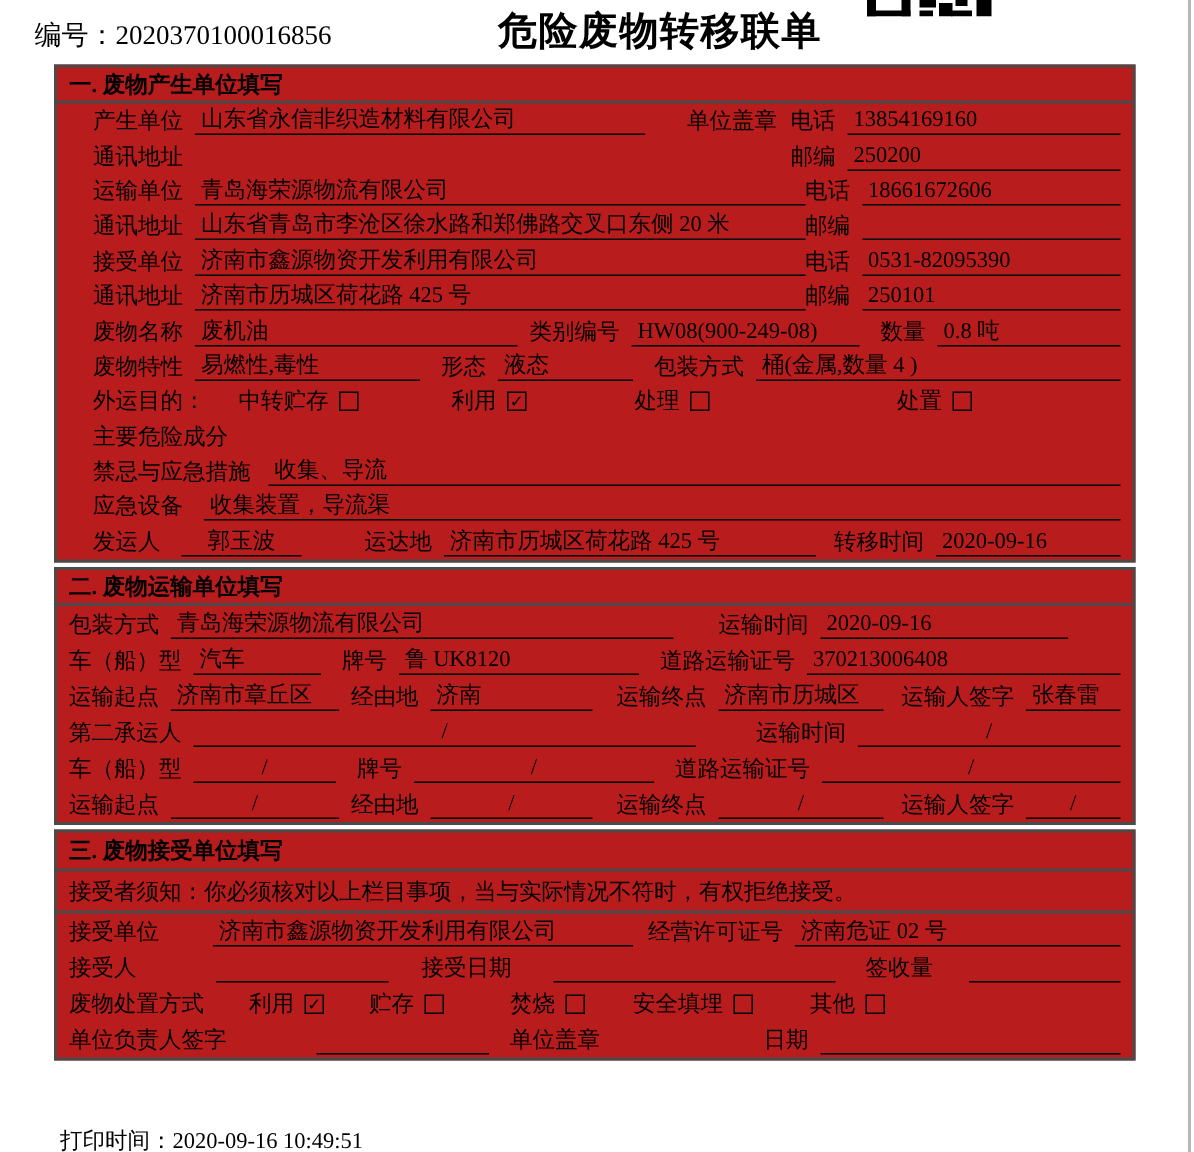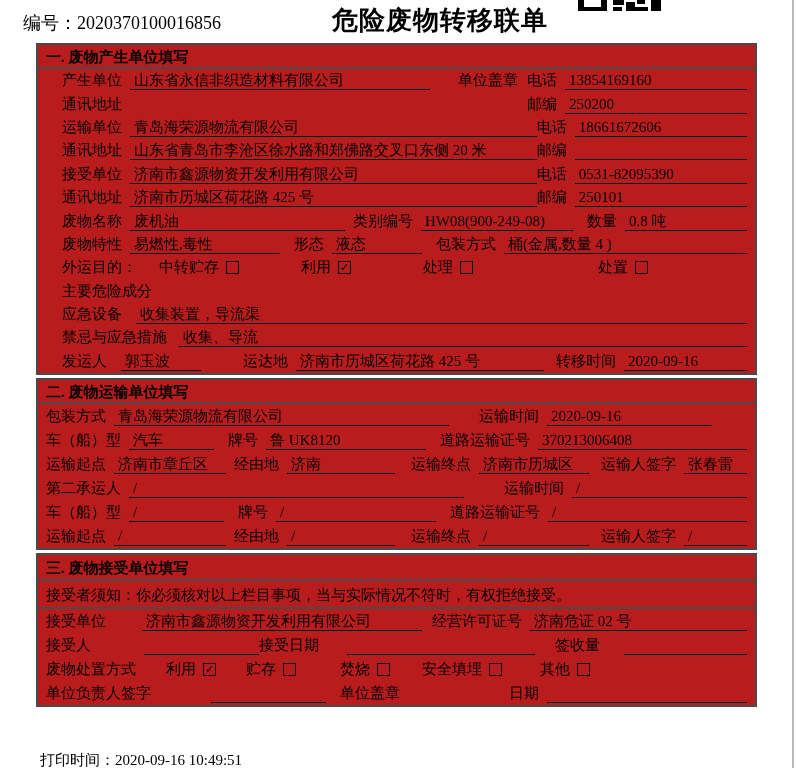--- a/index.html
+++ b/index.html
@@ -20,21 +20,21 @@
   .sec-title { font-weight:bold; font-size:15px; padding:2px 8px 1px 8px; border-bottom:2px solid #4a4a4a; height:24px; line-height:21px; }
   .notice { font-size:15px; padding:0 8px; height:28px; line-height:28px; border-bottom:2px solid #4a4a4a; white-space:nowrap; }
 
   .r { display:flex; align-items:center; padding:0 8px; font-size:15px; white-space:nowrap; }
   .s1 .r { height:23.4px;padding-left:24px; }
   .s2 .r { height:24px; }
   .s3 .r { height:24px; }
   .lbl { white-space:nowrap; margin-right:8px; }
   .u { border-bottom:1px solid #000; padding:0 4px; height:19px; line-height:19px; white-space:nowrap; overflow:hidden; }
   .u.grow { flex:1 1 auto; }
-  .u.ctr { }
+  .u.ctr { text-align:center; }
   .mla { margin-left:auto; }
   .static-txt { white-space:nowrap; }
 
   .opt { display:flex; align-items:center; }
   .opt-label { margin-right:7px; }
   .cb {
     width:13px; height:13px; border:1.5px solid #000; display:inline-flex;
     align-items:center; justify-content:center; font-size:11px; line-height:1;
     font-weight:bold; font-family:"DejaVu Sans",sans-serif; flex:0 0 auto;
   }
@@ -148,27 +148,27 @@
           <span class="opt-label">处置</span>
           <span class="cb"></span>
         </span>
       </div>
 
       <div class="r">
         <span class="lbl">主要危险成分</span>
       </div>
 
       <div class="r">
+        <span class="lbl">禁忌与应急措施</span>
+        <span class="u grow" style="margin-left:4px">收集、导流</span>
+      </div>
+
+      <div class="r">
         <span class="lbl">应急设备</span>
         <span class="u grow" style="margin-left:6px">收集装置，导流渠</span>
-      </div>
-
-      <div class="r">
-        <span class="lbl">禁忌与应急措施</span>
-        <span class="u grow" style="margin-left:4px">收集、导流</span>
       </div>
 
       <div class="r">
         <span class="lbl">发运人</span>
         <span class="u ctr" style="width:80px;margin-left:6px">郭玉波</span>
         <span class="lbl" style="margin-left:42px">运达地</span>
         <span class="u" style="width:248px">济南市历城区荷花路 425 号</span>
         <span class="lbl" style="margin-left:12px">转移时间</span>
         <span class="u grow">2020-09-16</span>
       </div>
@@ -239,21 +239,21 @@
       <div class="r">
         <span class="lbl">接受单位</span>
         <span class="u" style="width:280px;margin-left:28px">济南市鑫源物资开发利用有限公司</span>
         <span class="lbl" style="margin-left:10px">经营许可证号</span>
         <span class="u grow">济南危证 02 号</span>
       </div>
 
       <div class="r">
         <span class="lbl">接受人</span>
         <span class="u" style="width:115px;margin-left:45px"></span>
-        <span class="lbl" style="">接受日期</span>
+        <span class="lbl" style="margin-left:22px">接受日期</span>
         <span class="u" style="width:188px;margin-left:20px"></span>
         <span class="lbl" style="margin-left:20px">签收量</span>
         <span class="u grow" style="margin-left:16px"></span>
       </div>
 
       <div class="r">
         <span class="lbl">废物处置方式</span>
         <span class="opt" style="margin-left:22px">
           <span class="opt-label">利用</span>
           <span class="cb">✓</span>

